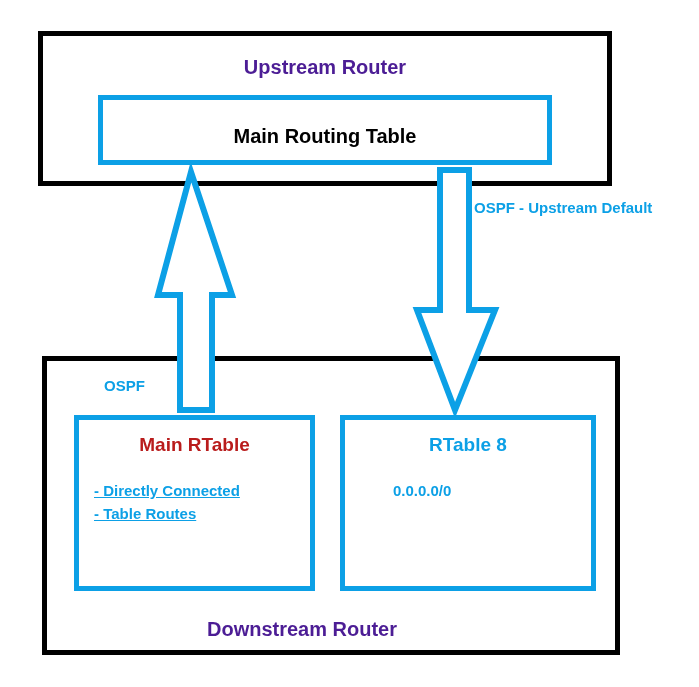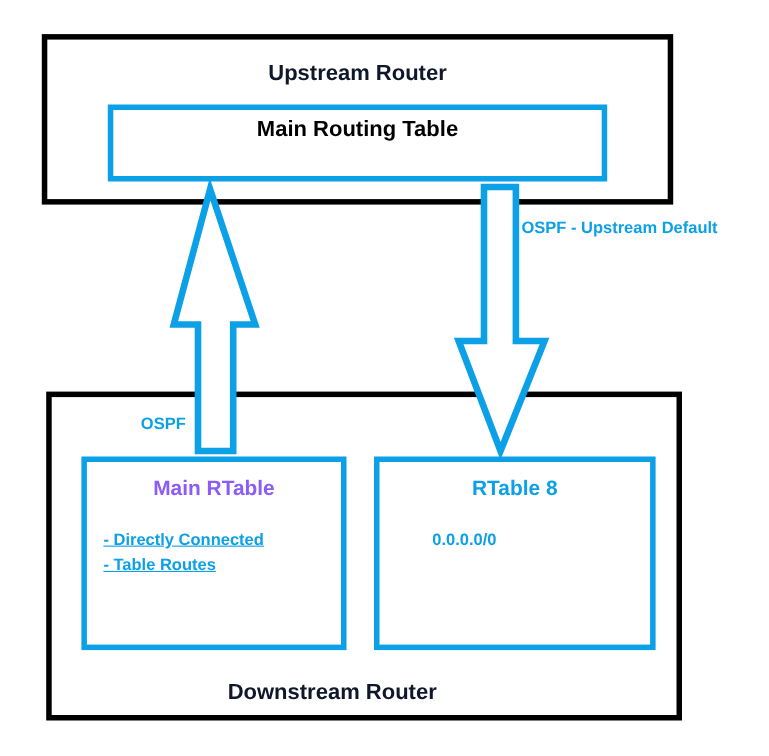--- a/index.html
+++ b/index.html
@@ -23,21 +23,21 @@
     position: absolute;
     box-sizing: border-box;
     border: 5px solid #000000;
     background: transparent;
   }
   #upstream-router-box { left: 38px;  top: 31px;  width: 574px; height: 155px; }
   #downstream-router-box { left: 42px; top: 356px; width: 578px; height: 299px; }
 
   .router-title {
     position: absolute;
-    color: #0f172a;
+    color: #4c1d95;
     font-weight: bold;
     font-size: 20px;
     text-align: center;
     white-space: nowrap;
   }
   #upstream-router-title { left: 38px; top: 56px; width: 574px; }
   #downstream-router-title { left: 42px; top: 618px; width: 520px; }
 
   
   .table-box {
@@ -50,26 +50,26 @@
   #main-rtable-box        { left: 74px;  top: 415px; width: 241px; height: 176px; }
   #rtable1-box            { left: 340px; top: 415px; width: 256px; height: 176px; }
 
   .table-title {
     position: absolute;
     font-weight: bold;
     white-space: nowrap;
     text-align: center;
   }
   #main-routing-table-title {
-    left: 98px; top: 107px; width: 454px;
+    left: 98px; top: 125px; width: 454px;
     color: #000000; font-size: 20px;
   }
   #main-rtable-title {
     left: 74px; top: 434px; width: 241px;
-    color: #8b5cf6; font-size: 19px;
+    color: #b91c1c; font-size: 19px;
   }
   #rtable1-title {
     left: 340px; top: 434px; width: 256px;
     color: #0CA0E6; font-size: 19px;
   }
 
   
   .route-list {
     position: absolute;
     color: #0CA0E6;
@@ -90,21 +90,21 @@
   #ospf-down-arrow { left: 405px; top: 160px; }
 
   
   .arrow-label {
     position: absolute;
     color: #0CA0E6;
     font-weight: bold;
     font-size: 15px;
     white-space: nowrap;
   }
-  #ospf-up-label   { left: 128px; top: 377px; }
+  #ospf-up-label   { left: 104px; top: 377px; }
   #ospf-down-label { left: 474px; top: 199px; }
 </style>
 </head>
 <body>
 
 <div id="canvas">
 
   <div class="router-box" id="upstream-router-box"></div>
   <div class="router-title" id="upstream-router-title">Upstream Router</div>
 

